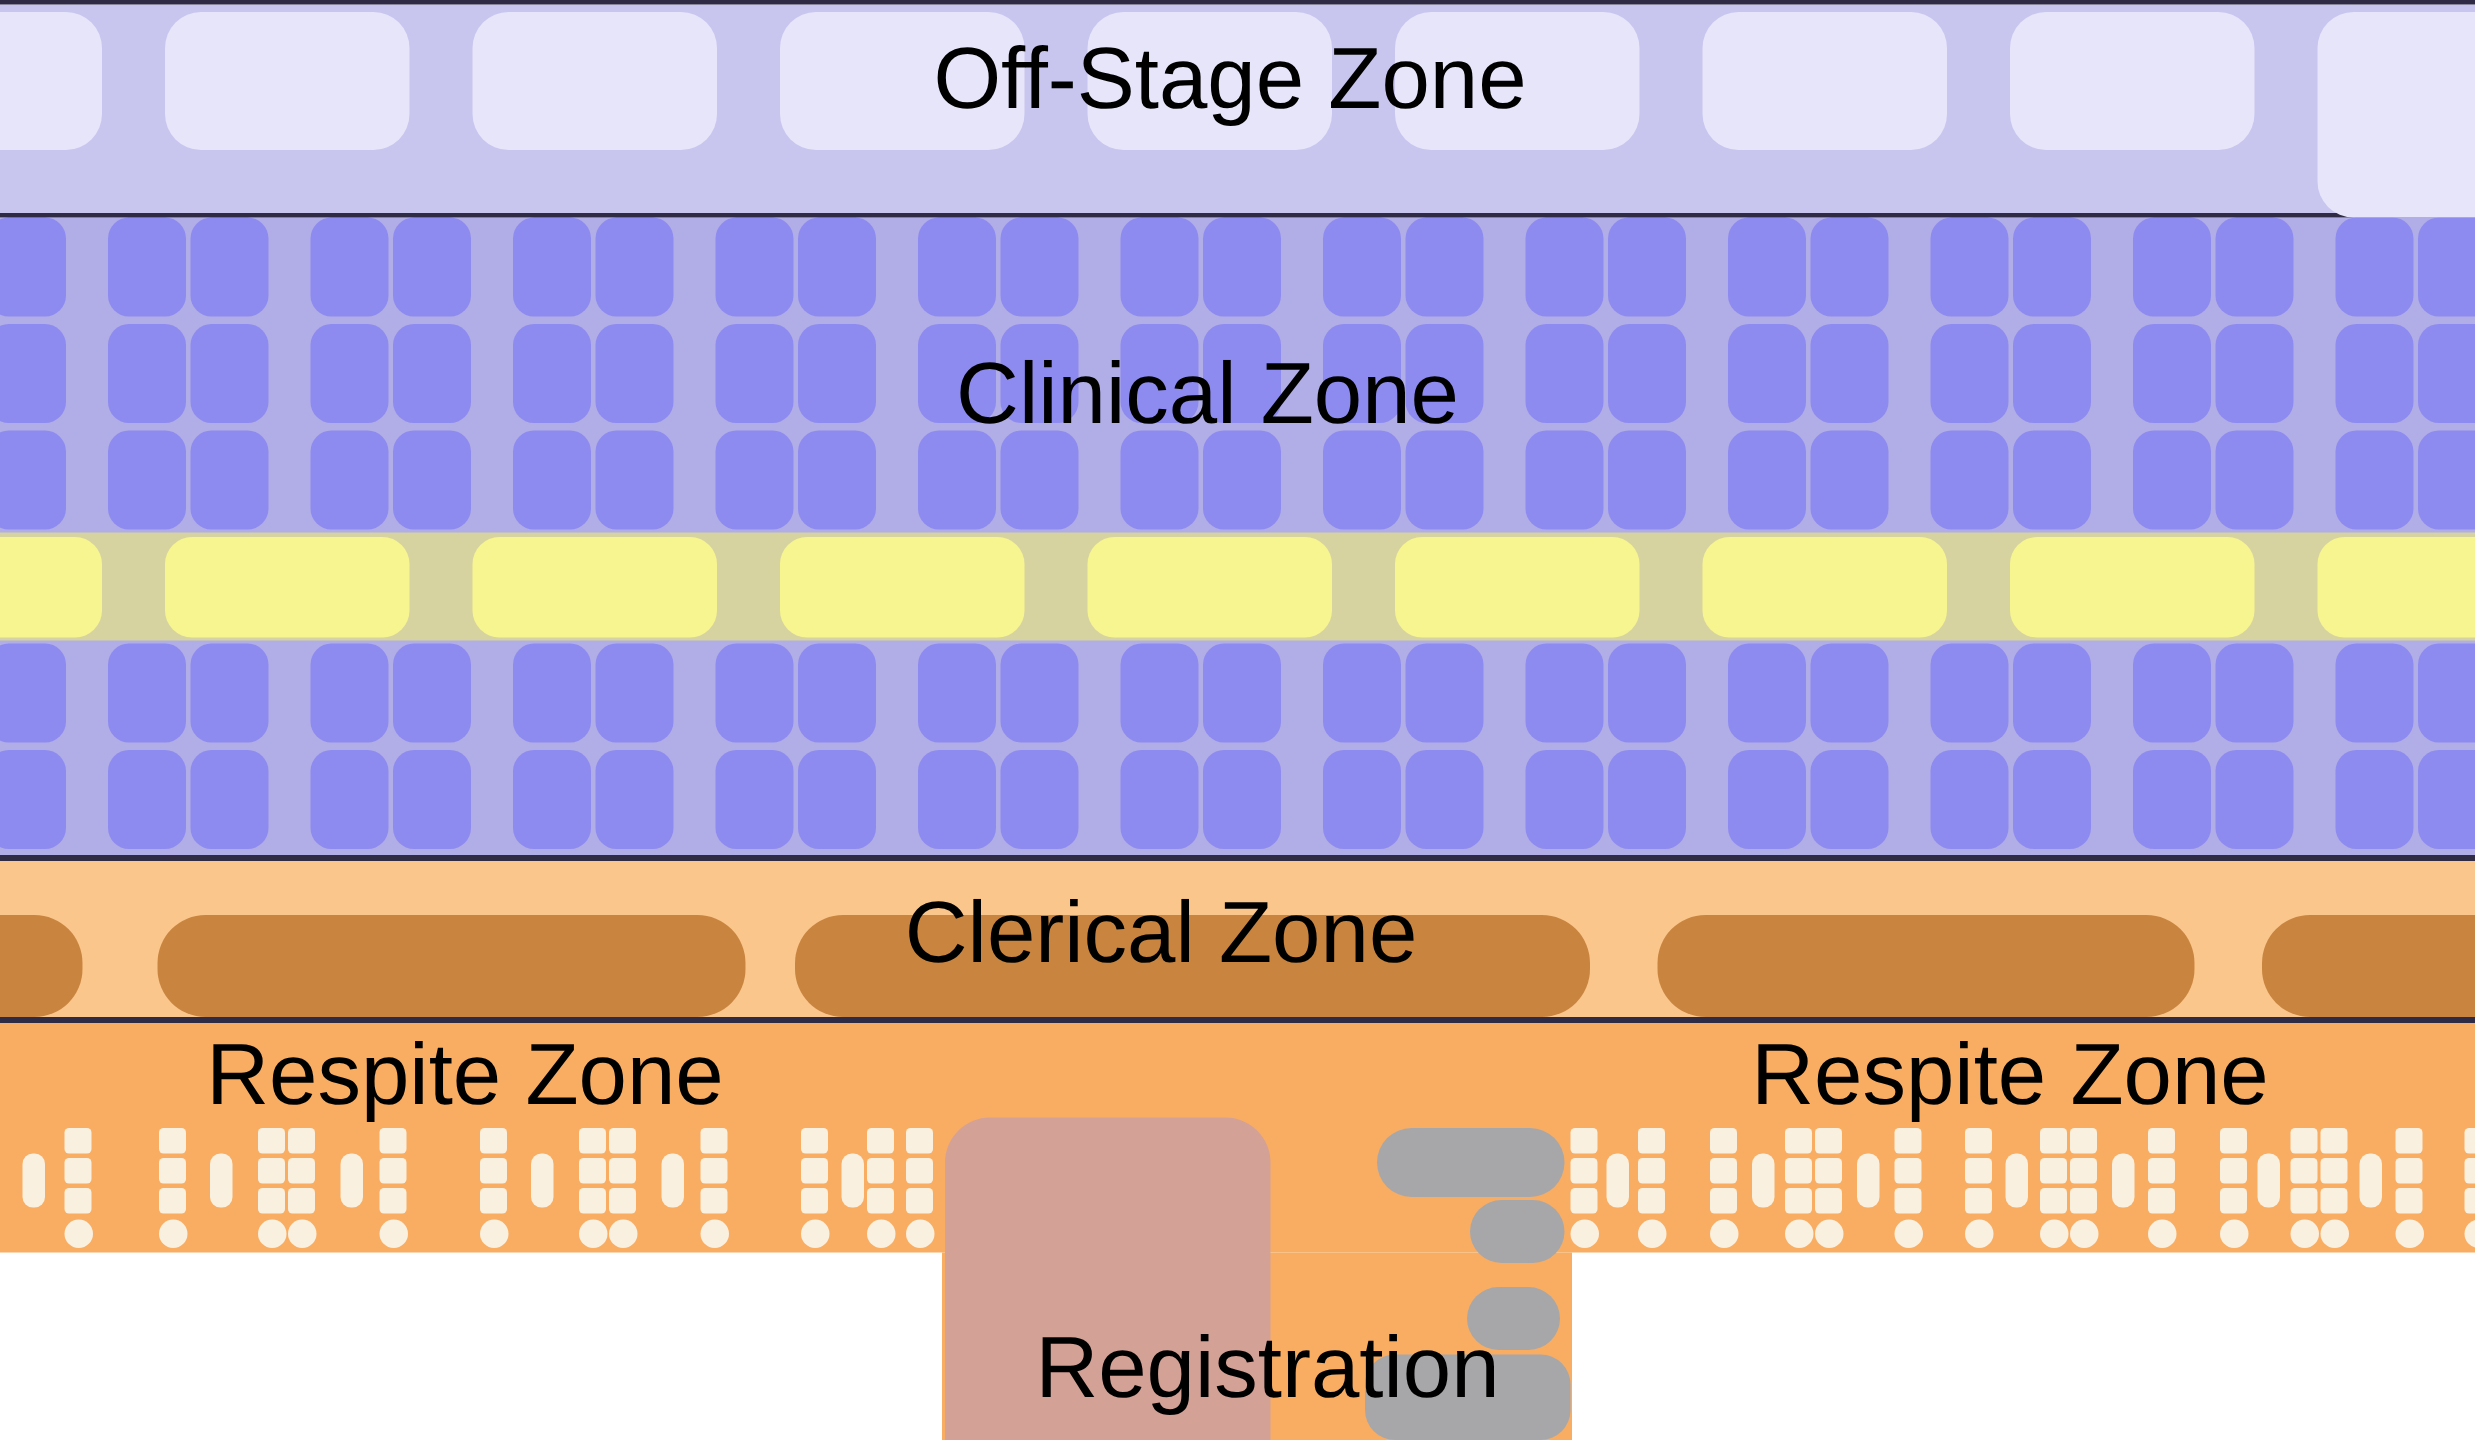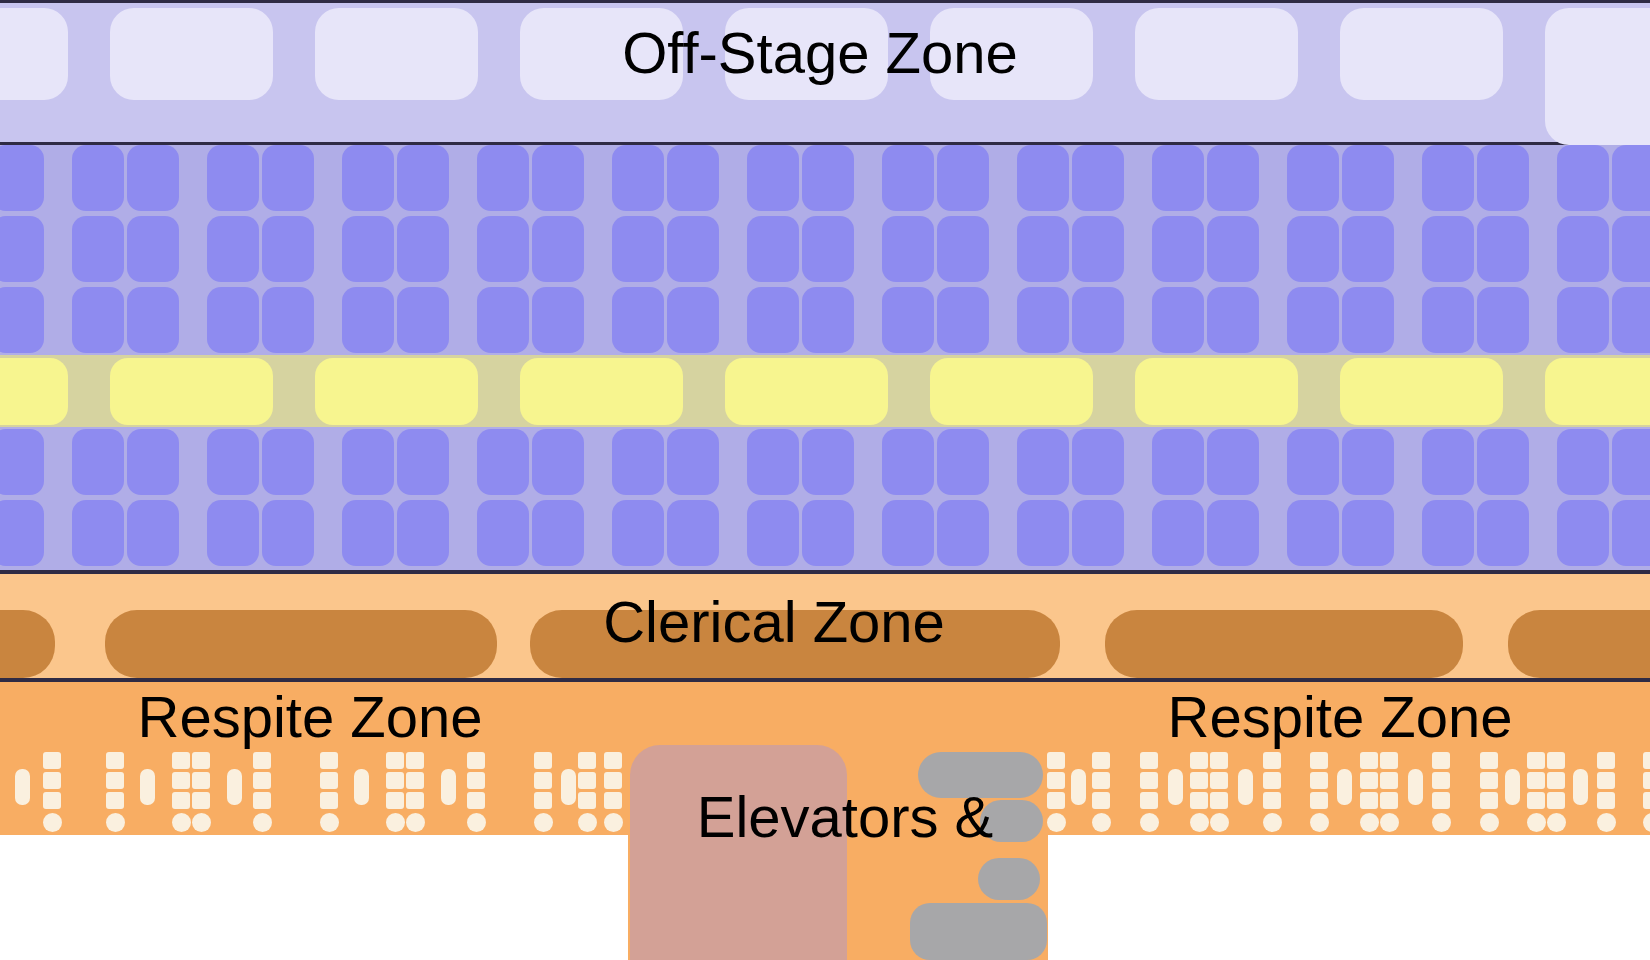--- a/index.html
+++ b/index.html
@@ -32,24 +32,25 @@
   <div class="band" id="band-off" style="z-index: 1; top: 3px; height: 139px; background: rgb(200, 197, 239);"></div>
   <div class="band" id="band-clinical" style="z-index: 1; top: 145px; height: 425px; background: rgb(176, 173, 231);"></div>
   <div class="band" id="band-onstage" style="z-index: 3; top: 355px; height: 72px; background: rgb(214, 211, 160);"></div>
   <div class="band" id="band-clerical" style="z-index: 1; top: 574px; height: 104px; background: rgb(251, 198, 140);"></div>
   <div class="band" id="band-respite" style="z-index: 1; top: 682px; height: 153px; background: rgb(248, 173, 99);"></div>
 
   <div class="abs" id="core-column" style="z-index: 8; left: 628px; top: 835px; width: 420px; height: 125px; background: rgb(248, 173, 99);"></div>
   <div class="abs" id="elevator-box" style="z-index: 10; left: 630px; top: 745px; width: 217px; height: 215px; background: rgb(211, 161, 150); border-radius: 30px 30px 0px 0px;"></div>
 
   <div class="lbl" id="lbl-off">Off-Stage Zone</div>
+  <div class="lbl" id="lbl-clinical">Clinical Zone</div>
   <div class="lbl" id="lbl-clerical">Clerical Zone</div>
   <div class="lbl" id="lbl-respite-l">Respite Zone</div>
   <div class="lbl" id="lbl-respite-r">Respite Zone</div>
-  <div class="lbl" id="lbl-elev1">Elevators &amp;</div>
+  <div class="lbl" id="lbl-elev2">Registration</div>
 <div class="abs" style="left: 0px; top: 0px; width: 1650px; height: 3px; background: rgb(47, 43, 68); z-index: 5;"></div>
     <div class="abs" style="left: 0px; top: 142px; width: 1650px; height: 3px; background: rgb(47, 43, 68); z-index: 5;"></div>
     <div class="abs" style="left: 0px; top: 570px; width: 1650px; height: 4px; background: rgb(47, 43, 68); z-index: 5;"></div>
     <div class="abs" style="left: 0px; top: 678px; width: 1650px; height: 4px; background: rgb(47, 43, 68); z-index: 5;"></div>
     <div class="abs" style="left: -95px; top: 8px; width: 163px; height: 92px; background: rgb(231, 229, 249); border-radius: 24px; z-index: 6;"></div>
     <div class="abs" style="left: -95px; top: 358px; width: 163px; height: 67px; background: rgb(247, 245, 143); border-radius: 18px; z-index: 4;"></div>
     <div class="abs" style="left: 110px; top: 8px; width: 163px; height: 92px; background: rgb(231, 229, 249); border-radius: 24px; z-index: 6;"></div>
     <div class="abs" style="left: 110px; top: 358px; width: 163px; height: 67px; background: rgb(247, 245, 143); border-radius: 18px; z-index: 4;"></div>
     <div class="abs" style="left: 315px; top: 8px; width: 163px; height: 92px; background: rgb(231, 229, 249); border-radius: 24px; z-index: 6;"></div>
     <div class="abs" style="left: 315px; top: 358px; width: 163px; height: 67px; background: rgb(247, 245, 143); border-radius: 18px; z-index: 4;"></div>

